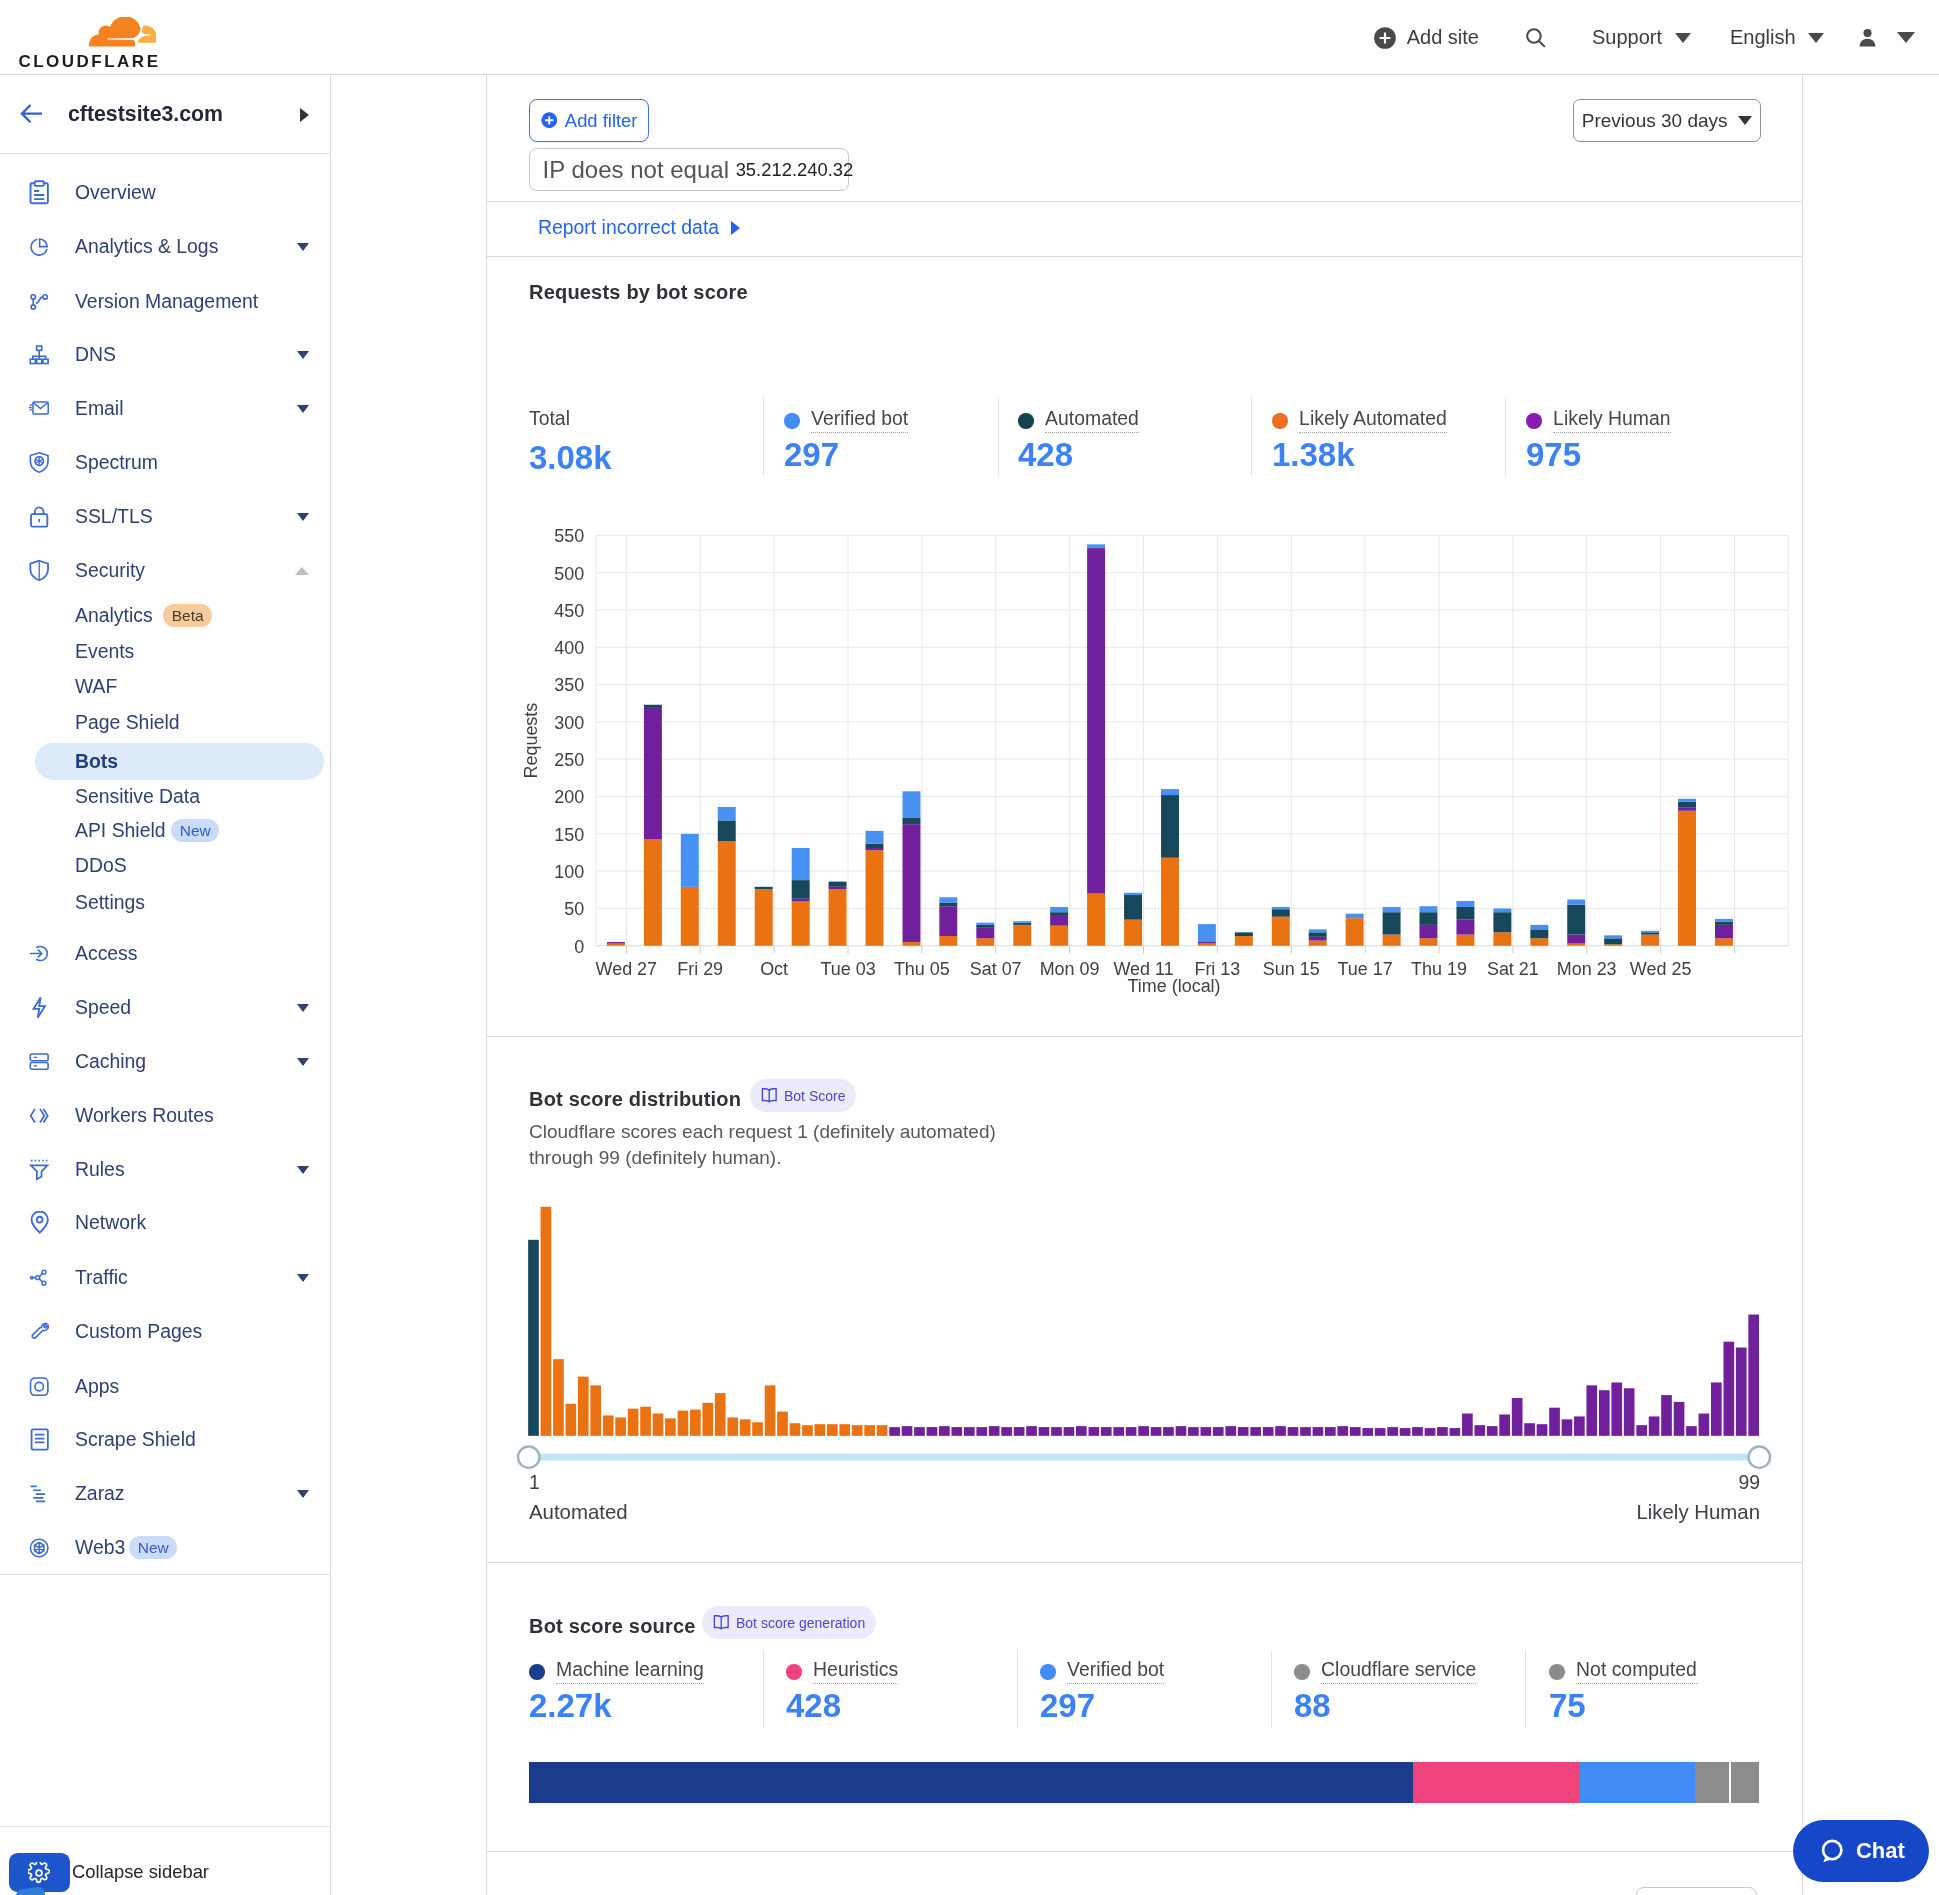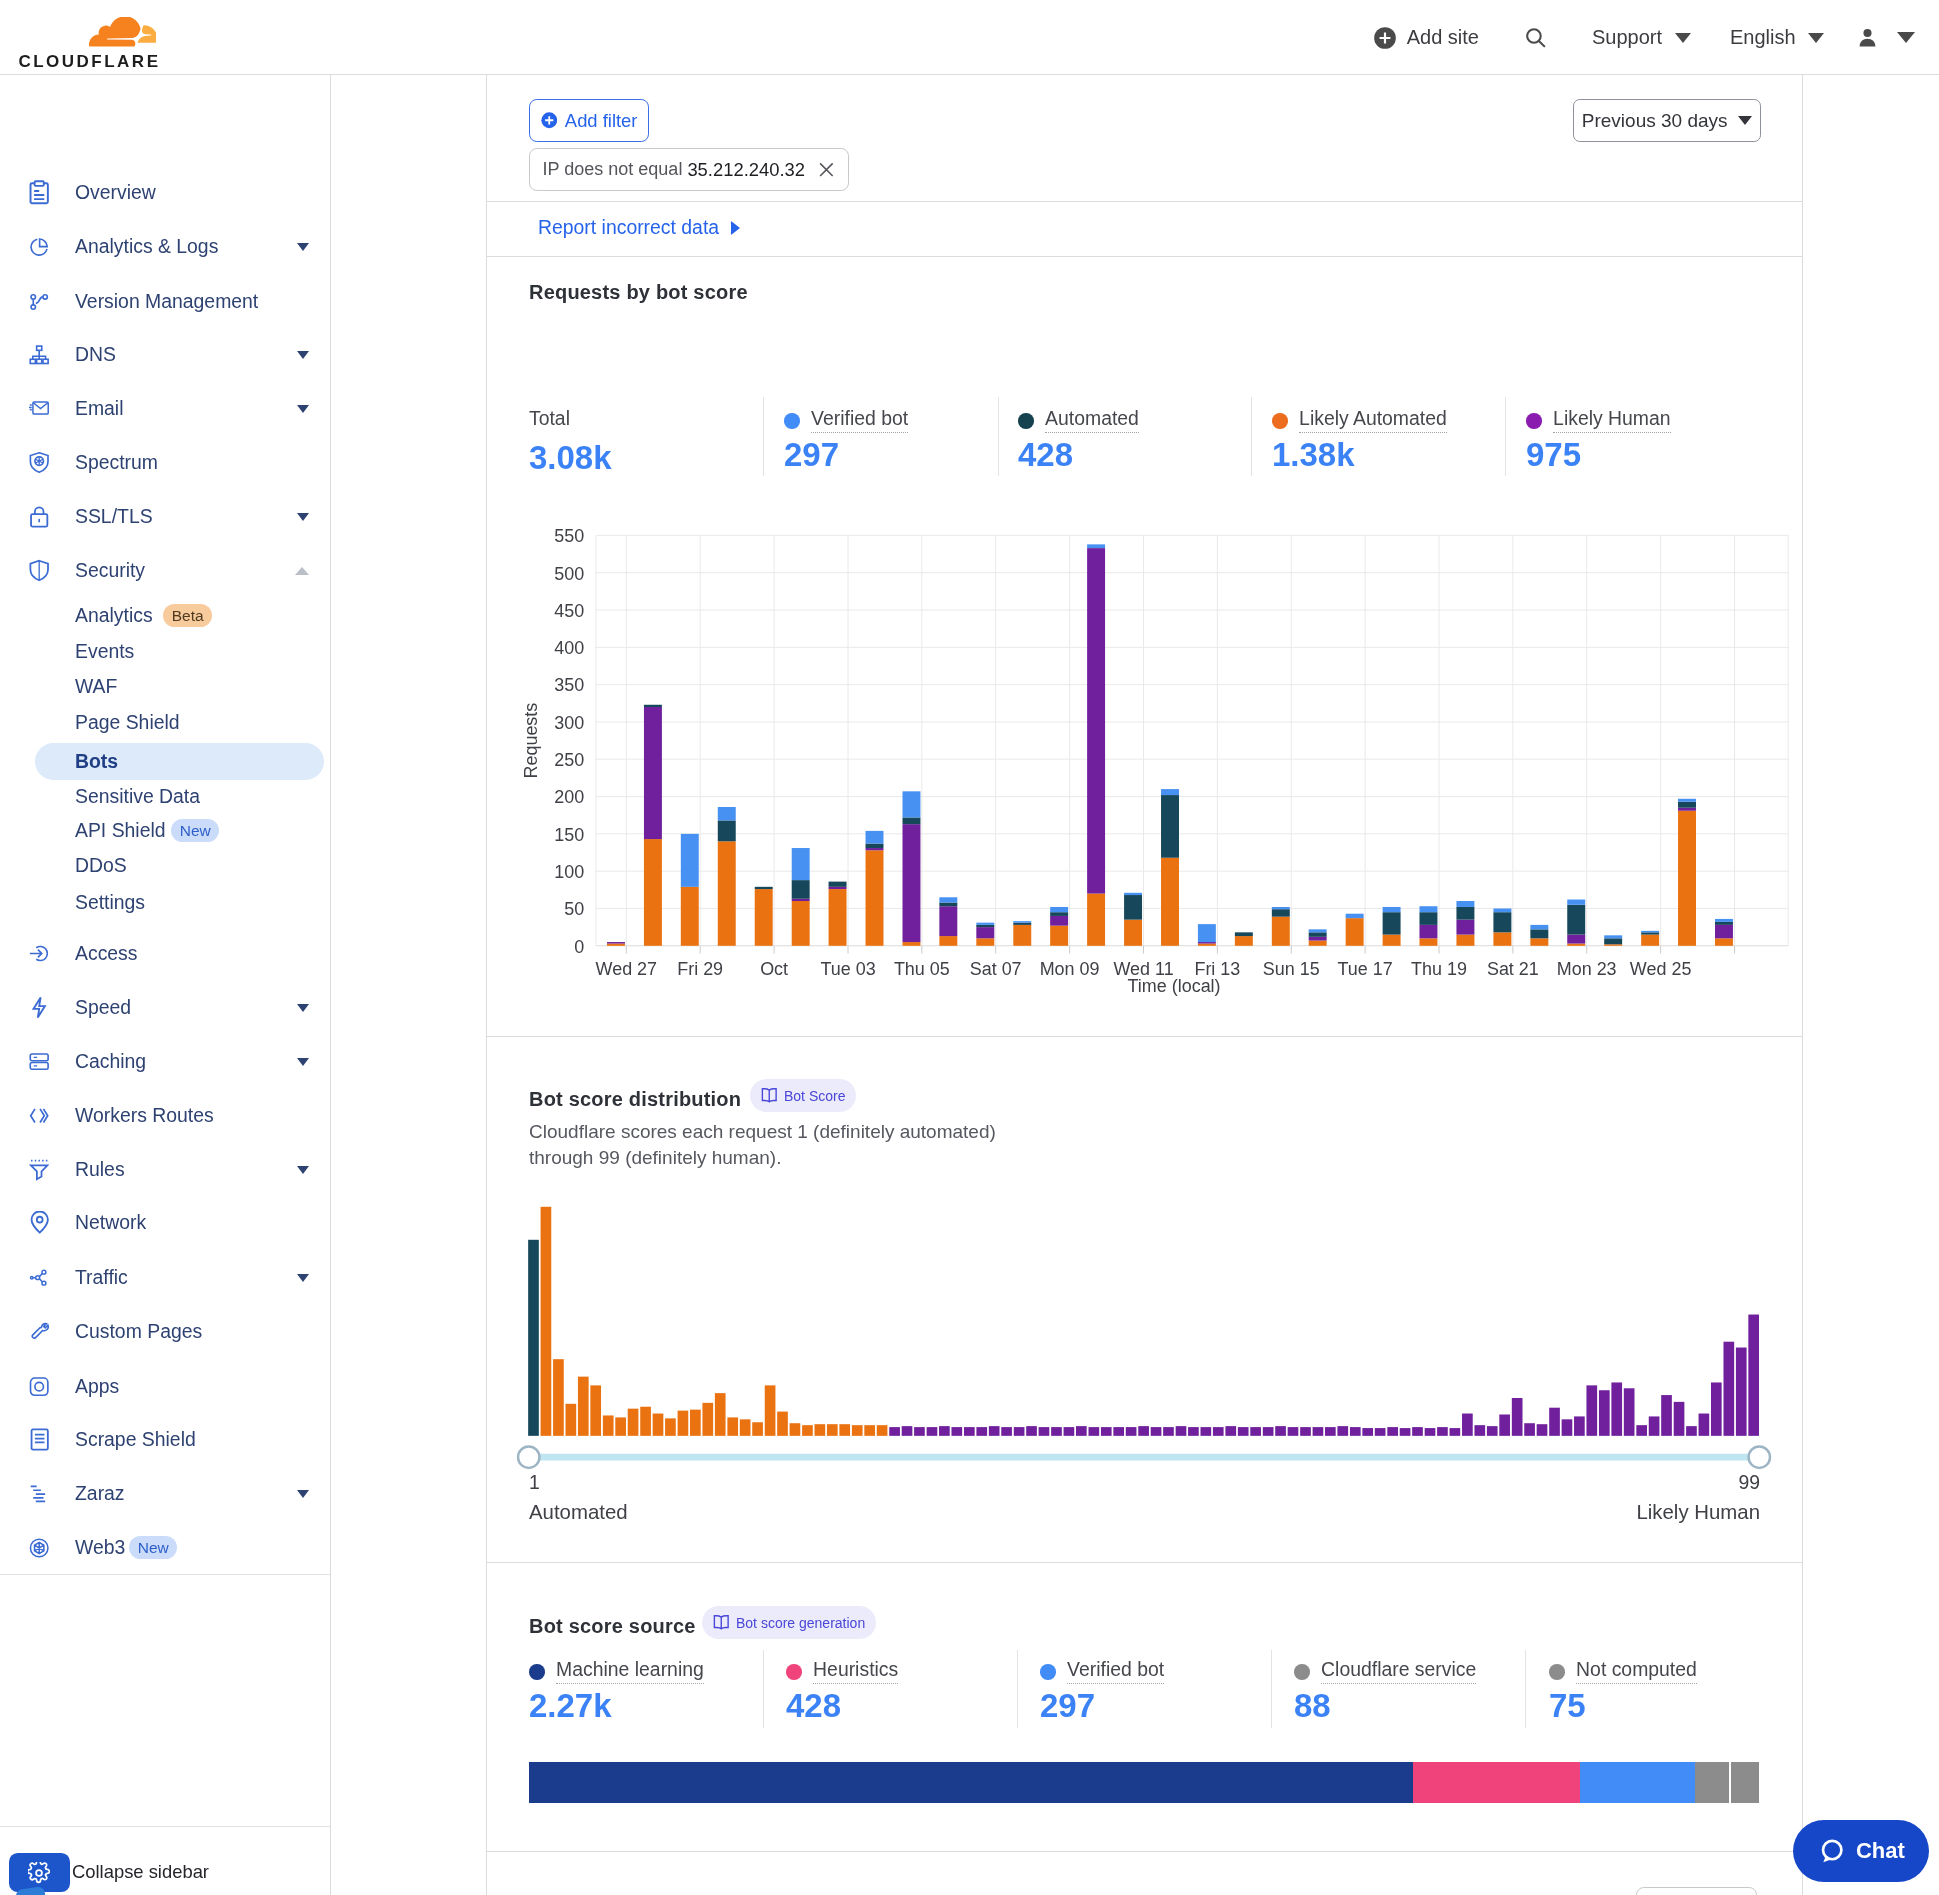--- a/index.html
+++ b/index.html
@@ -66,20 +66,27 @@
     </div>
     <div class="hitem" style="left:1854px;">
       <svg width="27" height="27" viewBox="0 0 24 24" fill="#4a4a4a">
           <circle cx="12" cy="8" r="3.6"></circle>
           <path d="M5 20 c0 -4.5 3 -7 7 -7 s7 2.5 7 7 z"></path>
         </svg>
       <span style="display:inline-block;margin-left:15.5px;width:0;height:0;border-left:9.7px solid transparent;border-right:9.7px solid transparent;border-top:11.6px solid #4a4a4a;"></span>
     </div>
   </div>
   <div id="sidebar">
+    <div id="siterow">
+      <svg style="position:absolute;left:19.4px;top:28px;" width="24" height="21.3" viewBox="0 0 25 22" fill="none" stroke="#2f63d2" stroke-width="2.4">
+          <path d="M12 2 L3 11 L12 20 M3 11 H24"></path>
+        </svg>
+      <div style="position:absolute;left:68px;top:27px;font-size:21.3px;font-weight:bold;color:#22283a;">cftestsite3.com</div>
+      <span style="position:absolute;left:300px;top:33px;width:0;height:0;border-top:7.8px solid transparent;border-bottom:7.8px solid transparent;border-left:9.7px solid #333;"></span>
+    </div>
 
     <div class="nav" style="top:100px;height:35px;">
       <span class="ico">
           <svg width="20.4" height="25" viewBox="0 0 20 24" fill="none" stroke="#3b6bd3" stroke-width="1.9">
             <rect x="1.5" y="3" width="17" height="19.5" rx="1.5"></rect>
             <rect x="5.5" y="1" width="9" height="4.5" rx="1" fill="#fff"></rect>
             <path d="M5 10.5 h5 M5 14.5 h10 M5 18.5 h10"></path>
           </svg>
         </span>
       <span class="lbl">Overview</span>
@@ -322,21 +329,21 @@
   <div class="hsep" style="top:1851px"></div>
 
   <div class="abs" style="left:529px;top:99px;width:120px;height:43px;border:1.9px solid #3b6fe8;border-radius:7.8px;display:flex;align-items:center;justify-content:center;">
     <svg width="16.5" height="16.5" viewBox="0 0 24 24" style="margin-right:7.8px;">
         <circle cx="12" cy="12" r="11.5" fill="#2563eb"></circle>
         <path d="M12 6 v12 M6 12 h12" stroke="#fff" stroke-width="2.6"></path>
       </svg>
     <span style="font-size:18.4px;color:#2563eb;">Add filter</span>
   </div>
   <div class="abs" style="left:529px;top:148px;width:320px;height:43px;border:1px solid #c9c9c9;border-radius:7.8px;display:flex;align-items:center;padding:0 12.6px;white-space:nowrap;">
-    <span style="font-size:18px;color:#54555a;">IP does not equal&nbsp;</span>
+    <span style="font-size:24px;color:#54555a;">IP does not equal&nbsp;</span>
     <span style="font-size:18.4px;color:#1e1f23;">35.212.240.32</span>
     <svg width="19.4" height="19.4" viewBox="0 0 24 24" style="margin-left:11.6px;" fill="none" stroke="#55565c" stroke-width="2">
         <path d="M4 4 L20 20 M20 4 L4 20"></path>
       </svg>
   </div>
   <div class="abs" style="left:1573px;top:99px;width:188px;height:43px;border:1px solid #8d9199;border-radius:6.8px;display:flex;align-items:center;justify-content:center;">
     <span style="font-size:19px;color:#33353a;">Previous 30 days</span>
     <span style="margin-left:10.7px;width:0;height:0;border-left:7.8px solid transparent;border-right:7.8px solid transparent;border-top:9.7px solid #33353a;"></span>
   </div>
 

